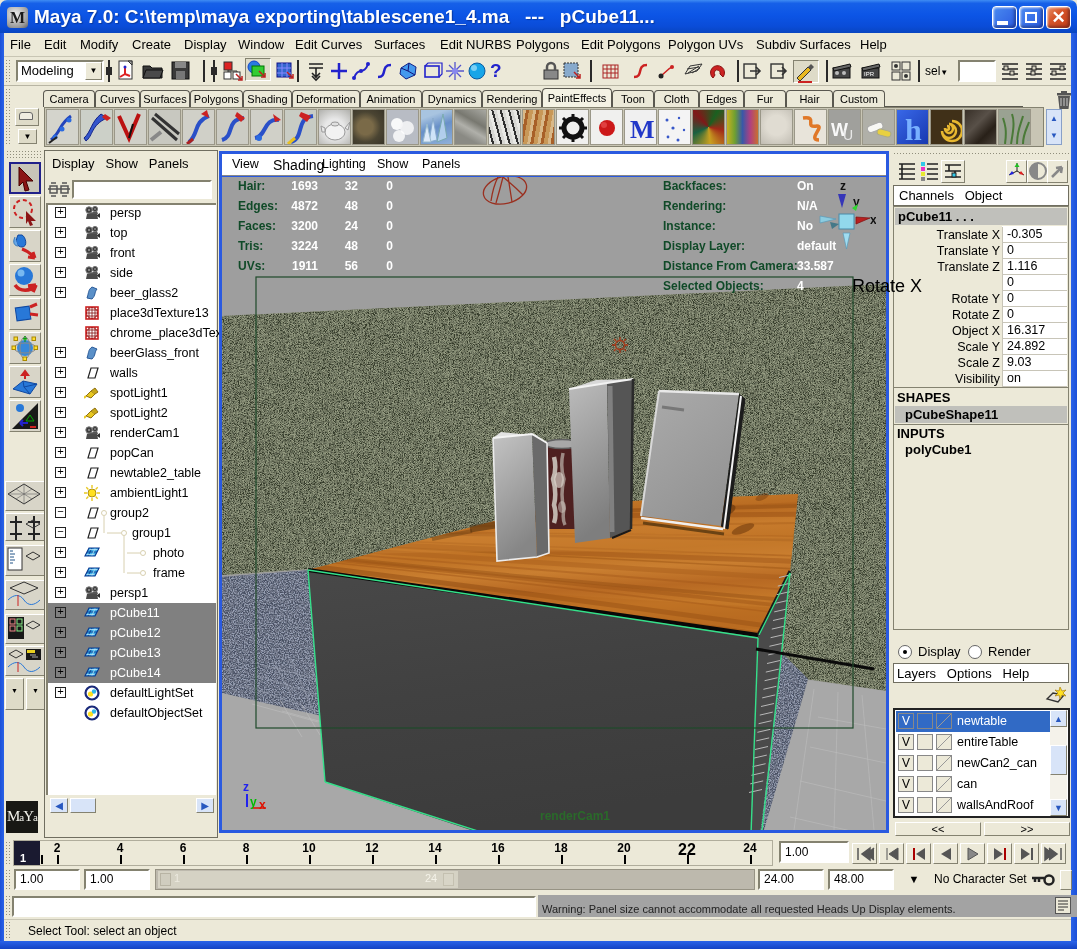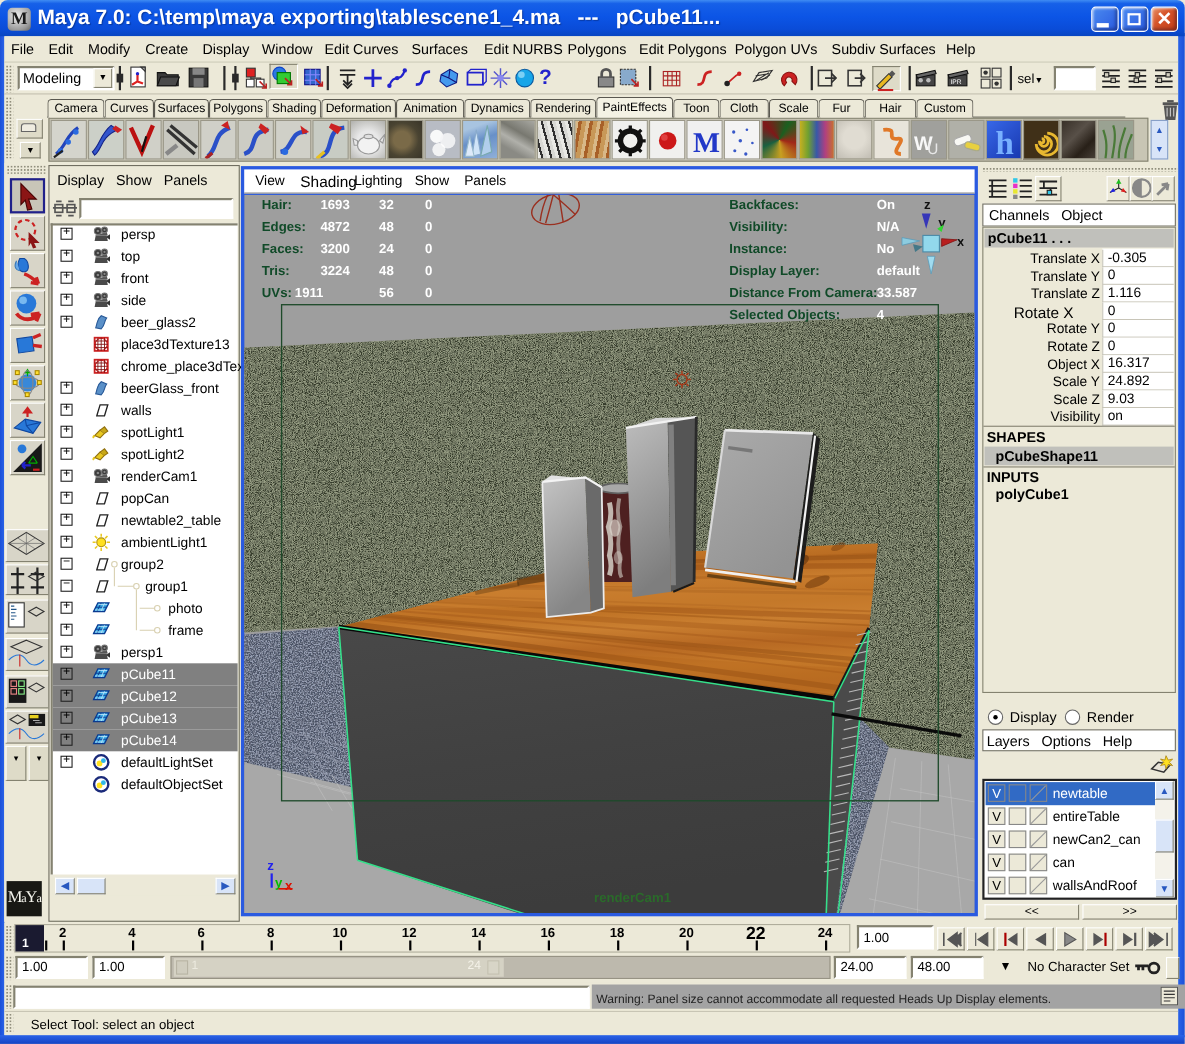--- a/index.html
+++ b/index.html
@@ -212,21 +212,21 @@
 <div class="abs" style="left:140px;top:90px;width:50px;height:17px;background:#ece9d8;border:1px solid #5a5850;border-bottom:none;border-radius:4px 4px 0 0;z-index:1;text-align:center;font-size:11px;line-height:17px">Surfaces</div>
 <div class="abs" style="left:190px;top:90px;width:53px;height:17px;background:#ece9d8;border:1px solid #5a5850;border-bottom:none;border-radius:4px 4px 0 0;z-index:1;text-align:center;font-size:11px;line-height:17px">Polygons</div>
 <div class="abs" style="left:243px;top:90px;width:49px;height:17px;background:#ece9d8;border:1px solid #5a5850;border-bottom:none;border-radius:4px 4px 0 0;z-index:1;text-align:center;font-size:11px;line-height:17px">Shading</div>
 <div class="abs" style="left:292px;top:90px;width:68px;height:17px;background:#ece9d8;border:1px solid #5a5850;border-bottom:none;border-radius:4px 4px 0 0;z-index:1;text-align:center;font-size:11px;line-height:17px">Deformation</div>
 <div class="abs" style="left:360px;top:90px;width:62px;height:17px;background:#ece9d8;border:1px solid #5a5850;border-bottom:none;border-radius:4px 4px 0 0;z-index:1;text-align:center;font-size:11px;line-height:17px">Animation</div>
 <div class="abs" style="left:422px;top:90px;width:60px;height:17px;background:#ece9d8;border:1px solid #5a5850;border-bottom:none;border-radius:4px 4px 0 0;z-index:1;text-align:center;font-size:11px;line-height:17px">Dynamics</div>
 <div class="abs" style="left:482px;top:90px;width:60px;height:17px;background:#ece9d8;border:1px solid #5a5850;border-bottom:none;border-radius:4px 4px 0 0;z-index:1;text-align:center;font-size:11px;line-height:17px">Rendering</div>
 <div class="abs" style="left:542px;top:88px;width:70px;height:19px;background:#f4f2e4;border:1px solid #5a5850;border-bottom:none;border-radius:4px 4px 0 0;z-index:3;text-align:center;font-size:11px;line-height:19px">PaintEffects</div>
 <div class="abs" style="left:612px;top:90px;width:42px;height:17px;background:#ece9d8;border:1px solid #5a5850;border-bottom:none;border-radius:4px 4px 0 0;z-index:1;text-align:center;font-size:11px;line-height:17px">Toon</div>
 <div class="abs" style="left:654px;top:90px;width:45px;height:17px;background:#ece9d8;border:1px solid #5a5850;border-bottom:none;border-radius:4px 4px 0 0;z-index:1;text-align:center;font-size:11px;line-height:17px">Cloth</div>
-<div class="abs" style="left:699px;top:90px;width:45px;height:17px;background:#ece9d8;border:1px solid #5a5850;border-bottom:none;border-radius:4px 4px 0 0;z-index:1;text-align:center;font-size:11px;line-height:17px">Scale</div>
+<div class="abs" style="left:699px;top:90px;width:45px;height:17px;background:#ece9d8;border:1px solid #5a5850;border-bottom:none;border-radius:4px 4px 0 0;z-index:1;text-align:center;font-size:11px;line-height:17px">Edges</div>
 <div class="abs" style="left:744px;top:90px;width:42px;height:17px;background:#ece9d8;border:1px solid #5a5850;border-bottom:none;border-radius:4px 4px 0 0;z-index:1;text-align:center;font-size:11px;line-height:17px">Fur</div>
 <div class="abs" style="left:786px;top:90px;width:47px;height:17px;background:#ece9d8;border:1px solid #5a5850;border-bottom:none;border-radius:4px 4px 0 0;z-index:1;text-align:center;font-size:11px;line-height:17px">Hair</div>
 <div class="abs" style="left:833px;top:90px;width:52px;height:17px;background:#ece9d8;border:1px solid #5a5850;border-bottom:none;border-radius:4px 4px 0 0;z-index:1;text-align:center;font-size:11px;line-height:17px">Custom</div>
 <div class="abs" style="left:43px;top:106px;width:980px;height:1px;background:#5a5850"></div>
 <div class="abs" style="left:1053px;top:89px;width:16px;height:17px"><svg width="22" height="22" viewBox="0 0 22 22">
       <path d="M5 7 h12 l-1.5 13 h-9 Z" fill="#555"></path>
       <rect x="4" y="4" width="14" height="2.5" fill="#555"></rect>
       <rect x="8" y="2" width="6" height="2" fill="#555"></rect>
       <path d="M8 9 v8 M11 9 v8 M14 9 v8" stroke="#ccc"></path>
     </svg></div>
@@ -891,26 +891,26 @@
 <div class="abs" style="left:360px;top:199px;width:33px;font-size:12px;font-weight:bold;color:#fff;text-align:right">0</div>
 <div class="abs" style="left:238px;top:219px;font-size:12px;font-weight:bold;color:#104a28">Faces:</div>
 <div class="abs" style="left:268px;top:219px;width:50px;font-size:12px;font-weight:bold;color:#fff;text-align:right">3200</div>
 <div class="abs" style="left:320px;top:219px;width:38px;font-size:12px;font-weight:bold;color:#fff;text-align:right">24</div>
 <div class="abs" style="left:360px;top:219px;width:33px;font-size:12px;font-weight:bold;color:#fff;text-align:right">0</div>
 <div class="abs" style="left:238px;top:239px;font-size:12px;font-weight:bold;color:#104a28">Tris:</div>
 <div class="abs" style="left:268px;top:239px;width:50px;font-size:12px;font-weight:bold;color:#fff;text-align:right">3224</div>
 <div class="abs" style="left:320px;top:239px;width:38px;font-size:12px;font-weight:bold;color:#fff;text-align:right">48</div>
 <div class="abs" style="left:360px;top:239px;width:33px;font-size:12px;font-weight:bold;color:#fff;text-align:right">0</div>
 <div class="abs" style="left:238px;top:259px;font-size:12px;font-weight:bold;color:#104a28">UVs:</div>
-<div class="abs" style="left:268px;top:259px;width:50px;font-size:12px;font-weight:bold;color:#fff;">1911</div>
+<div class="abs" style="left:268px;top:259px;width:50px;font-size:12px;font-weight:bold;color:#fff;text-align:right">1911</div>
 <div class="abs" style="left:320px;top:259px;width:38px;font-size:12px;font-weight:bold;color:#fff;text-align:right">56</div>
 <div class="abs" style="left:360px;top:259px;width:33px;font-size:12px;font-weight:bold;color:#fff;text-align:right">0</div>
 <div class="abs" style="left:663px;top:179px;font-size:12px;font-weight:bold;color:#104a28">Backfaces:</div>
 <div class="abs" style="left:797px;top:179px;font-size:12px;font-weight:bold;color:#fff">On</div>
-<div class="abs" style="left:663px;top:199px;font-size:12px;font-weight:bold;color:#104a28">Visibility:</div>
+<div class="abs" style="left:663px;top:199px;font-size:12px;font-weight:bold;color:#104a28">Rendering:</div>
 <div class="abs" style="left:797px;top:199px;font-size:12px;font-weight:bold;color:#fff">N/A</div>
 <div class="abs" style="left:663px;top:219px;font-size:12px;font-weight:bold;color:#104a28">Instance:</div>
 <div class="abs" style="left:797px;top:219px;font-size:12px;font-weight:bold;color:#fff">No</div>
 <div class="abs" style="left:663px;top:239px;font-size:12px;font-weight:bold;color:#104a28">Display Layer:</div>
 <div class="abs" style="left:797px;top:239px;font-size:12px;font-weight:bold;color:#fff">default</div>
 <div class="abs" style="left:663px;top:259px;font-size:12px;font-weight:bold;color:#104a28">Distance From Camera:</div>
 <div class="abs" style="left:797px;top:259px;font-size:12px;font-weight:bold;color:#fff">33.587</div>
 <div class="abs" style="left:663px;top:279px;font-size:12px;font-weight:bold;color:#104a28">Selected Objects:</div>
 <div class="abs" style="left:797px;top:279px;font-size:12px;font-weight:bold;color:#fff">4</div>
 <div class="abs" style="left:818px;top:178px;width:58px;height:74px"><svg width="58" height="74" viewBox="0 0 58 74">
@@ -960,21 +960,21 @@
 <div class="abs" style="left:893px;top:206px;width:176px;height:424px;background:#ece9d8;border:1px solid #848270"></div>
 <div class="abs" style="left:1002px;top:226px;width:65px;height:162px;background:#fff"></div>
 <div class="abs" style="left:895px;top:208px;width:172px;height:17px;background:#c0c0bb"></div>
 <div class="abs" style="left:898px;top:209px;font-size:13px;font-weight:bold">pCube11 . . .</div>
 <div class="abs" style="left:900px;top:228px;width:100px;font-size:12.5px;text-align:right">Translate X</div>
 <div class="abs" style="left:1002px;top:227px;width:65px;height:16px;background:#fff;border-bottom:1px solid #c8c5b8;border-left:1px solid #c8c5b8;font-size:12.5px;padding-left:4px">-0.305</div>
 <div class="abs" style="left:900px;top:244px;width:100px;font-size:12.5px;text-align:right">Translate Y</div>
 <div class="abs" style="left:1002px;top:243px;width:65px;height:16px;background:#fff;border-bottom:1px solid #c8c5b8;border-left:1px solid #c8c5b8;font-size:12.5px;padding-left:4px">0</div>
 <div class="abs" style="left:900px;top:260px;width:100px;font-size:12.5px;text-align:right">Translate Z</div>
 <div class="abs" style="left:1002px;top:259px;width:65px;height:16px;background:#fff;border-bottom:1px solid #c8c5b8;border-left:1px solid #c8c5b8;font-size:12.5px;padding-left:4px">1.116</div>
-<div class="abs" style="left:876px;top:276px;width:100px;font-size:14px;text-align:right">Rotate X</div>
+<div class="abs" style="left:852px;top:276px;width:100px;font-size:18px;">Rotate X</div>
 <div class="abs" style="left:1002px;top:275px;width:65px;height:16px;background:#fff;border-bottom:1px solid #c8c5b8;border-left:1px solid #c8c5b8;font-size:12.5px;padding-left:4px">0</div>
 <div class="abs" style="left:900px;top:292px;width:100px;font-size:12.5px;text-align:right">Rotate Y</div>
 <div class="abs" style="left:1002px;top:291px;width:65px;height:16px;background:#fff;border-bottom:1px solid #c8c5b8;border-left:1px solid #c8c5b8;font-size:12.5px;padding-left:4px">0</div>
 <div class="abs" style="left:900px;top:308px;width:100px;font-size:12.5px;text-align:right">Rotate Z</div>
 <div class="abs" style="left:1002px;top:307px;width:65px;height:16px;background:#fff;border-bottom:1px solid #c8c5b8;border-left:1px solid #c8c5b8;font-size:12.5px;padding-left:4px">0</div>
 <div class="abs" style="left:900px;top:324px;width:100px;font-size:12.5px;text-align:right">Object X</div>
 <div class="abs" style="left:1002px;top:323px;width:65px;height:16px;background:#fff;border-bottom:1px solid #c8c5b8;border-left:1px solid #c8c5b8;font-size:12.5px;padding-left:4px">16.317</div>
 <div class="abs" style="left:900px;top:340px;width:100px;font-size:12.5px;text-align:right">Scale Y</div>
 <div class="abs" style="left:1002px;top:339px;width:65px;height:16px;background:#fff;border-bottom:1px solid #c8c5b8;border-left:1px solid #c8c5b8;font-size:12.5px;padding-left:4px">24.892</div>
 <div class="abs" style="left:900px;top:356px;width:100px;font-size:12.5px;text-align:right">Scale Z</div>

